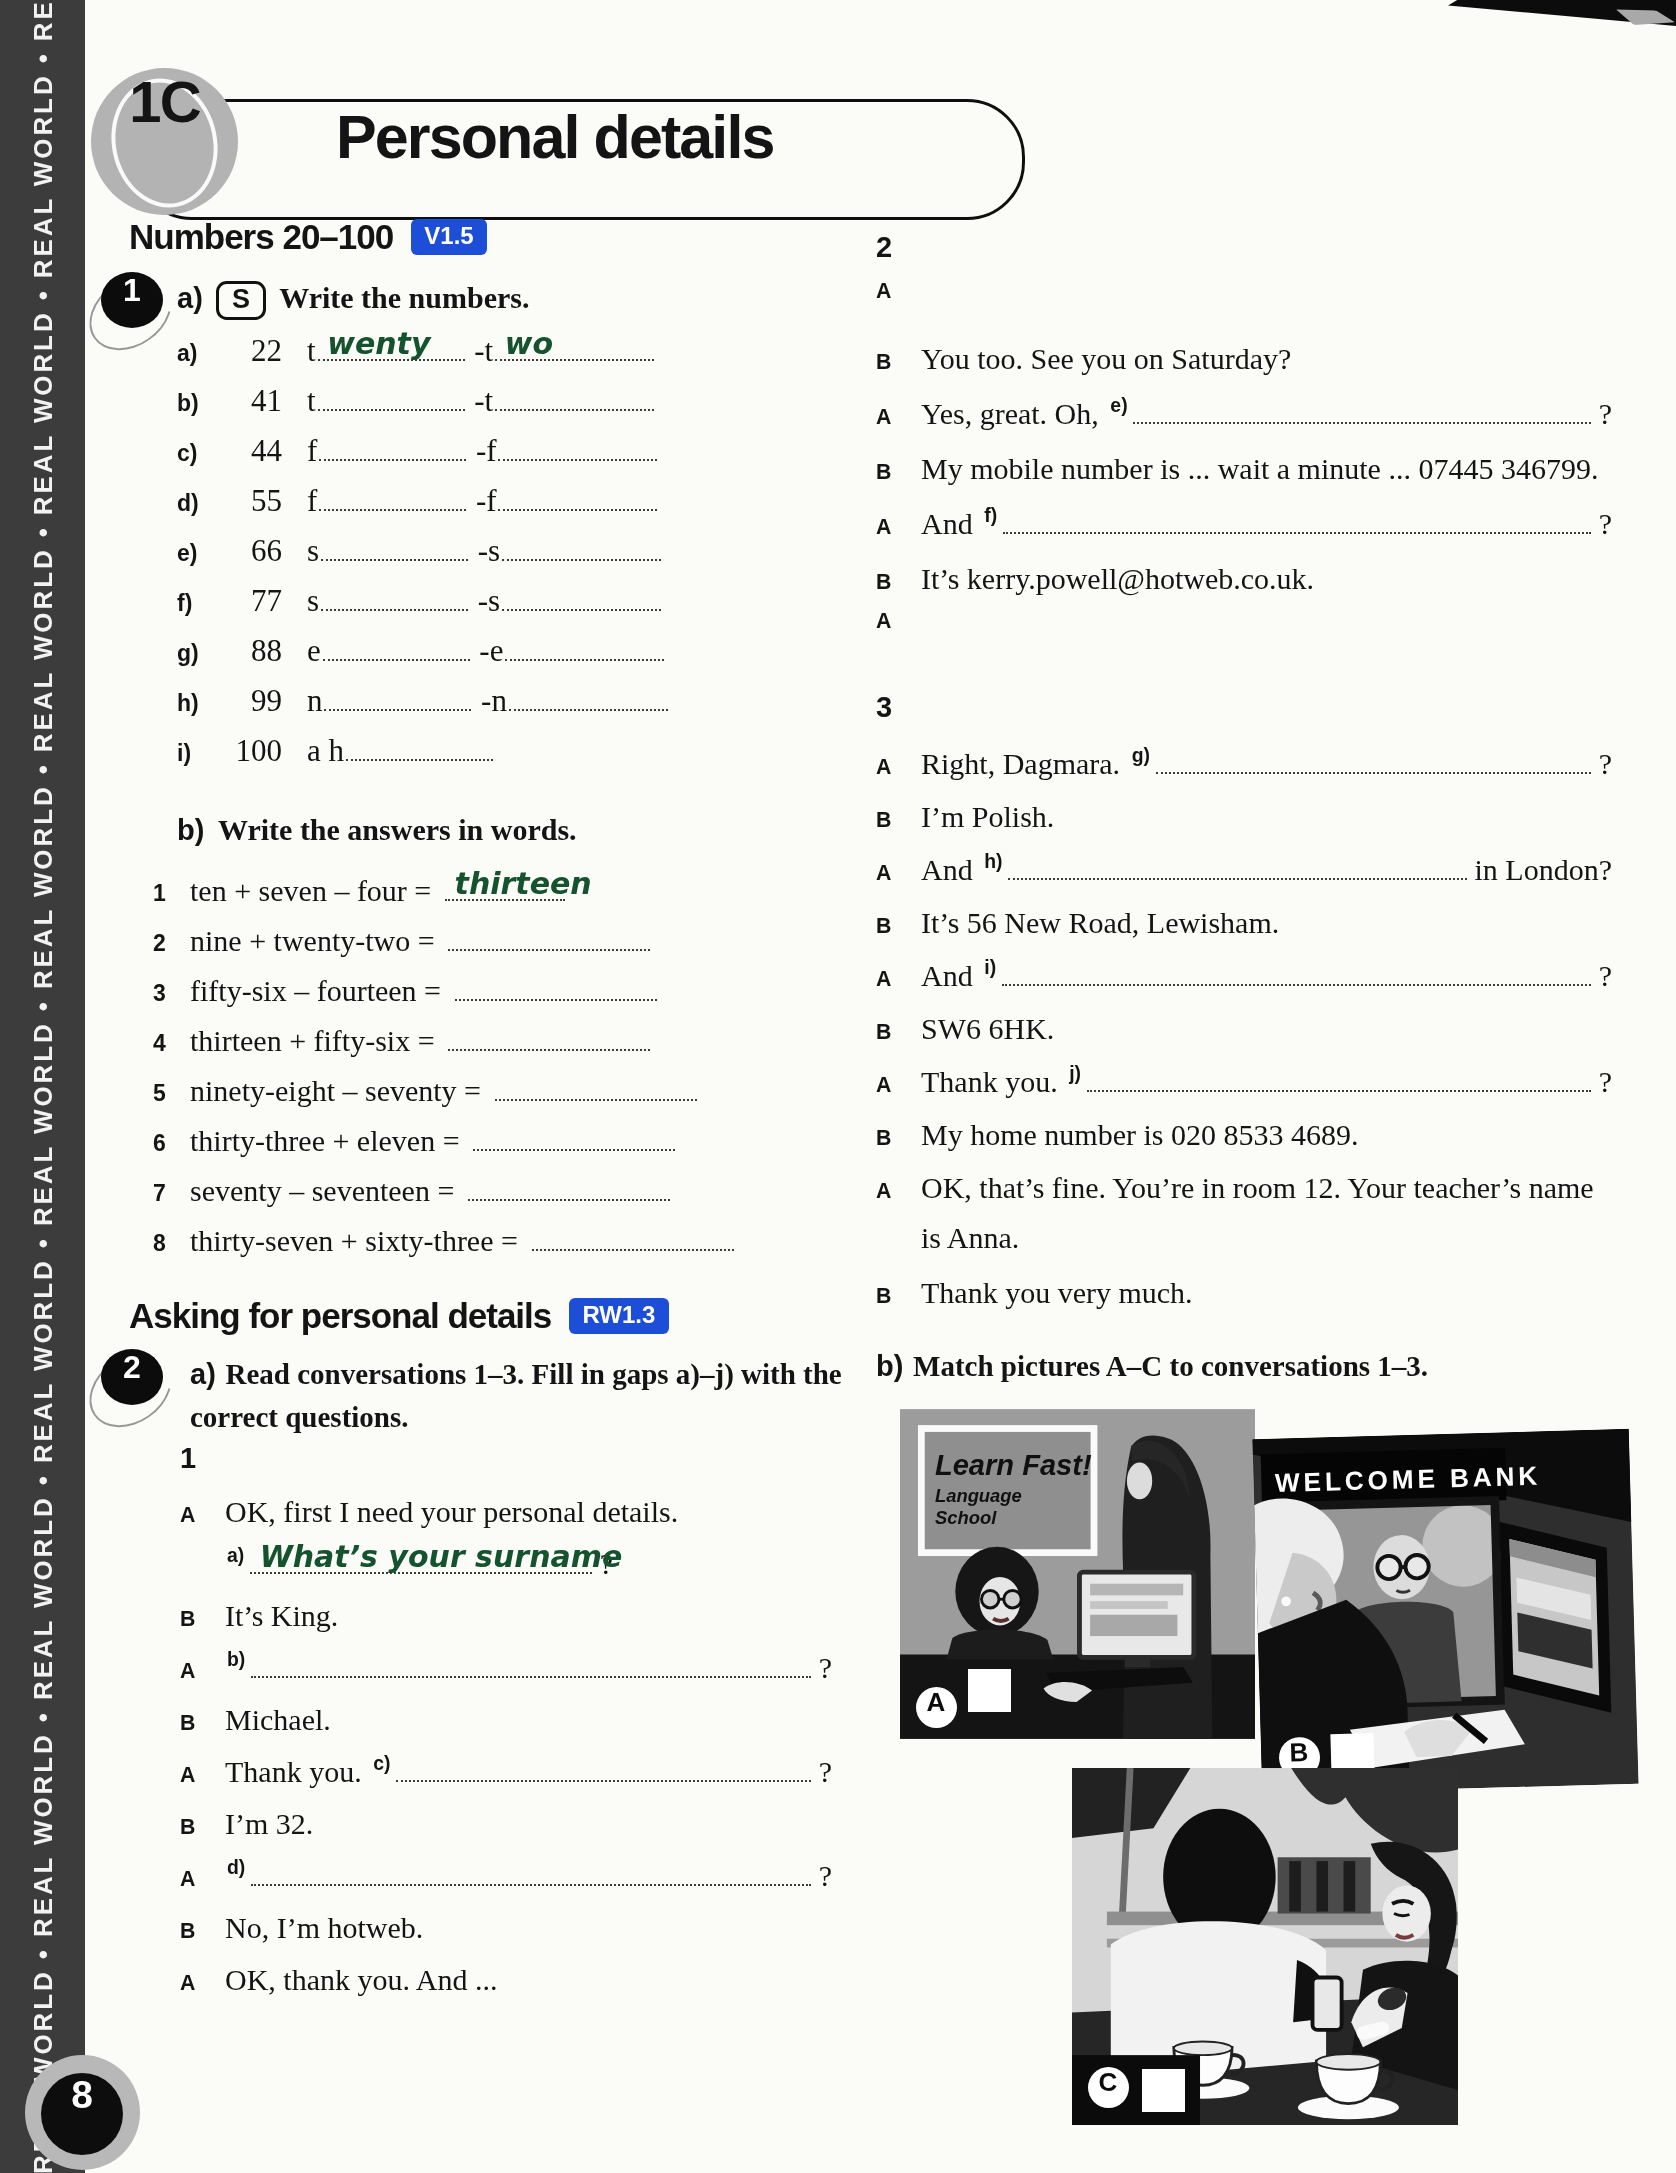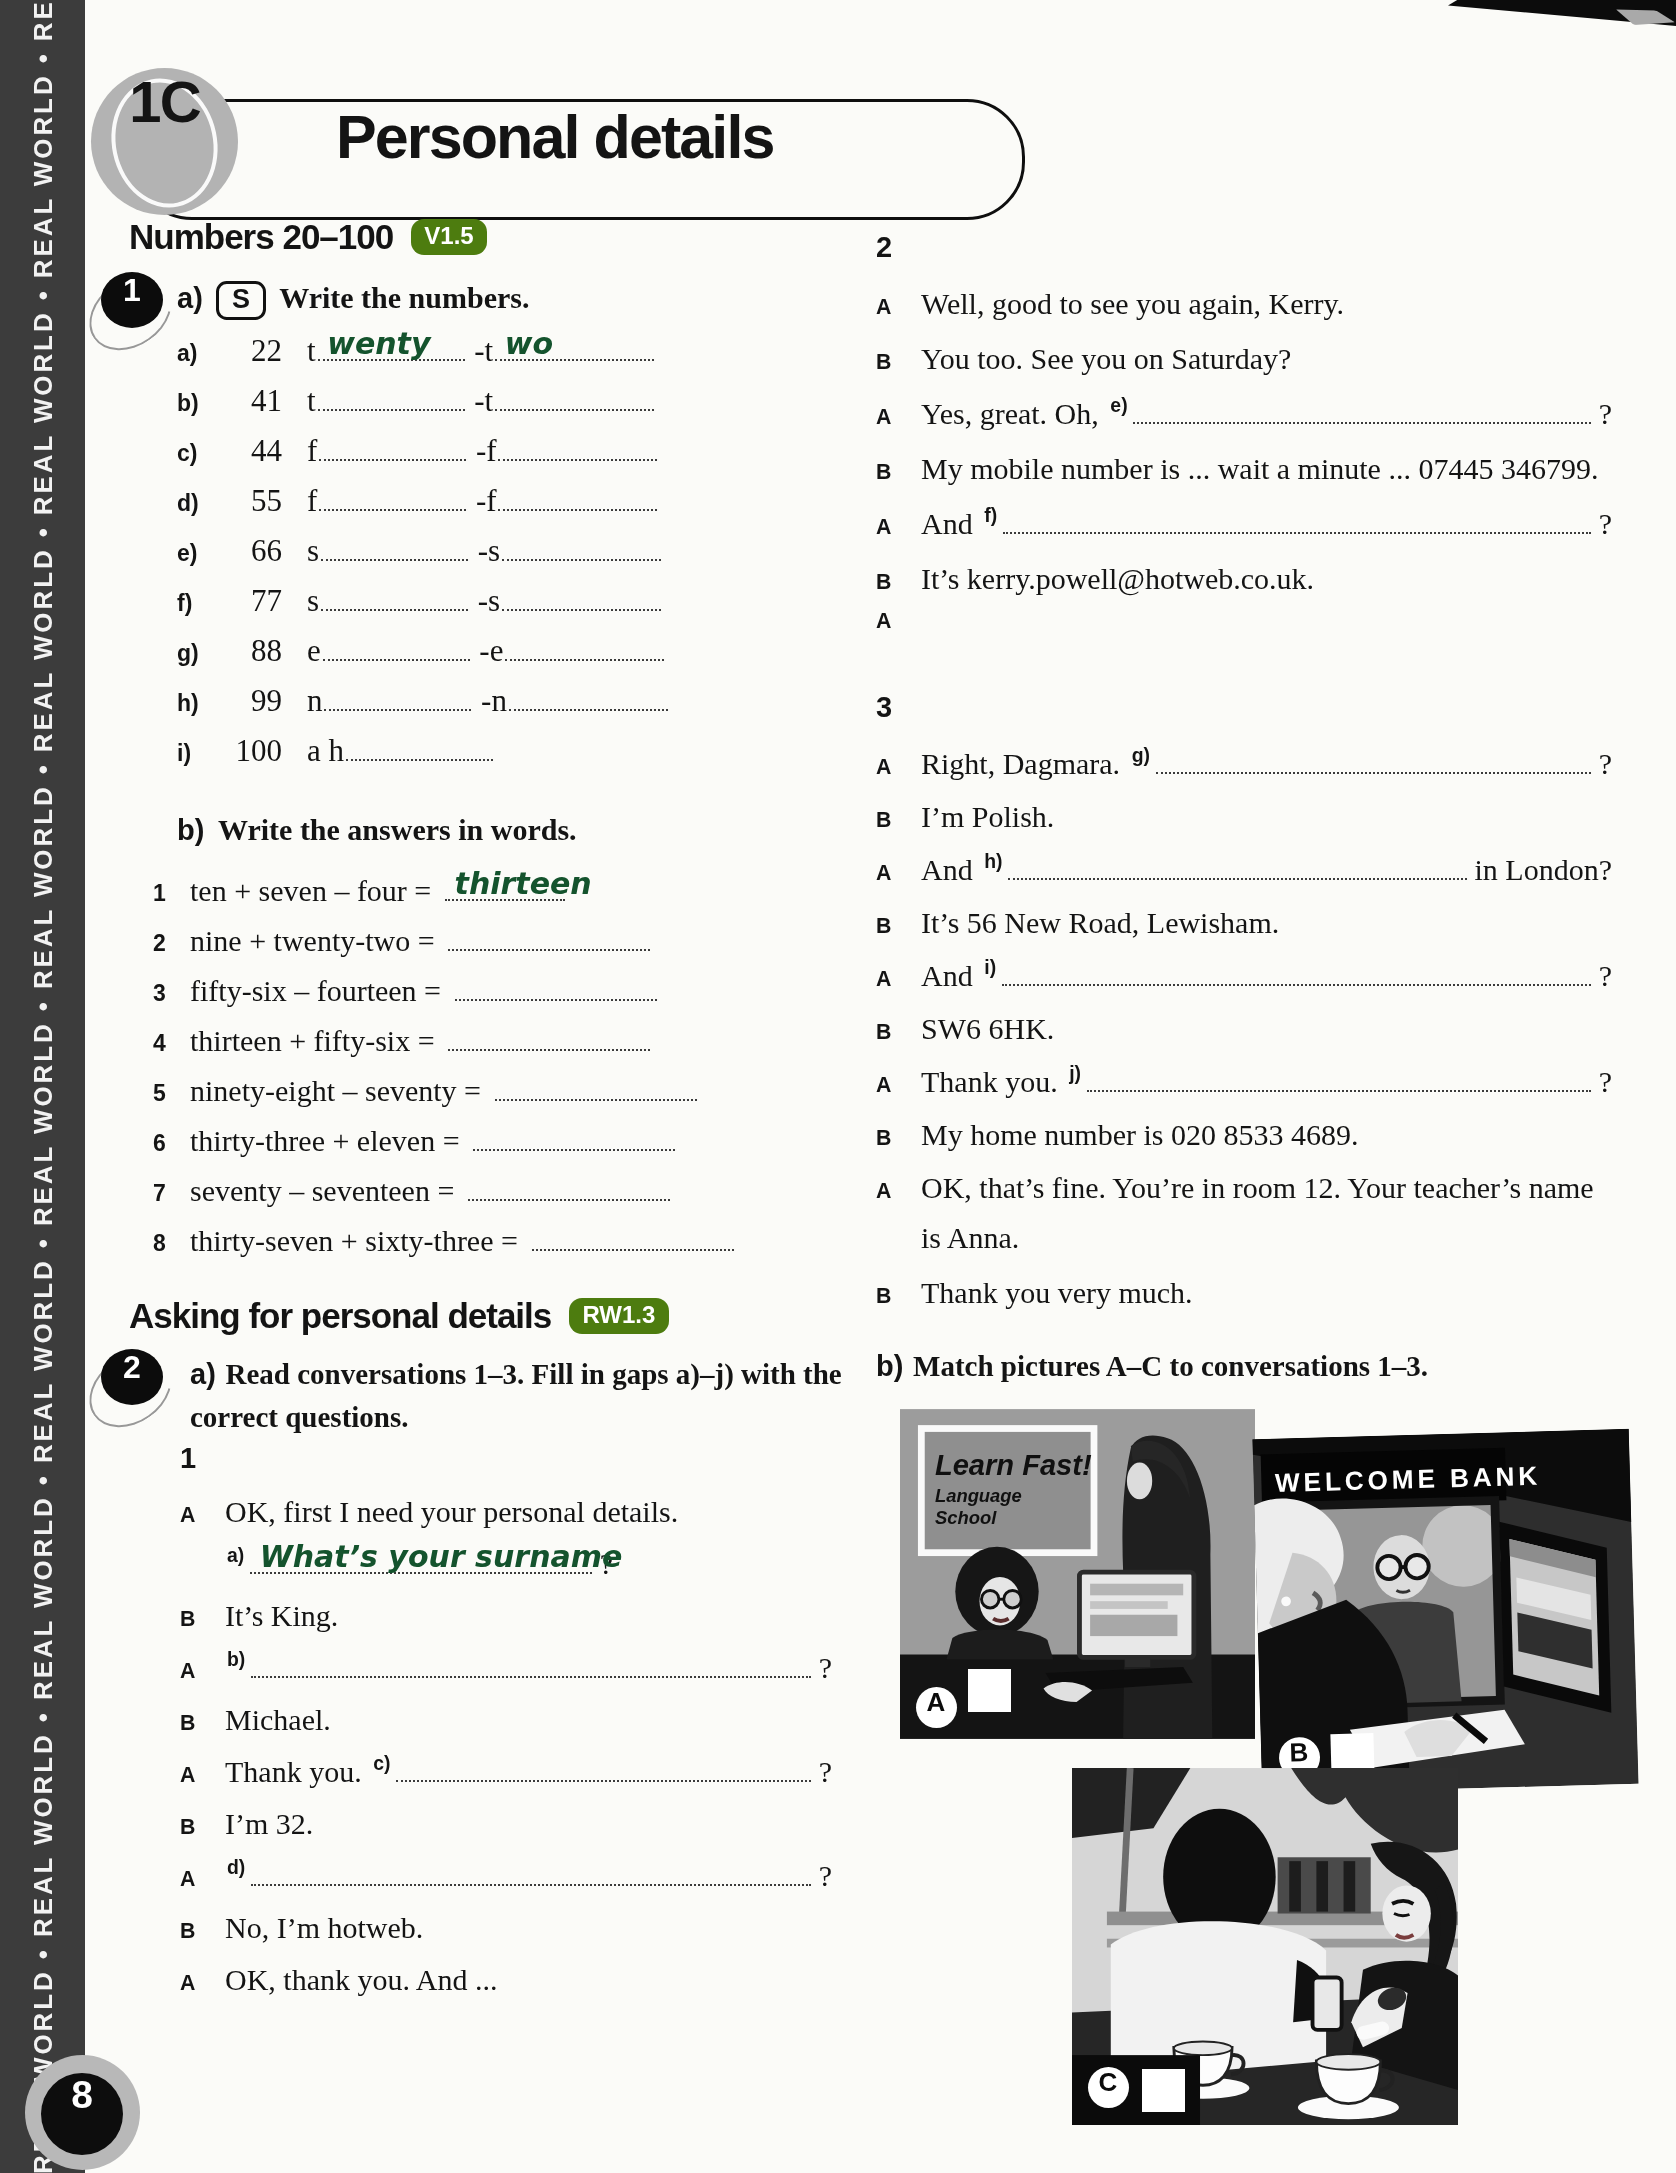--- a/index.html
+++ b/index.html
@@ -36,21 +36,21 @@
 
   .artifact-wedge { position:absolute; left:1448px; top:0; width:229px; height:45px;
                     background:#0c0c0c; clip-path:polygon(4% 0,100% 0,100% 58%,0 12%); }
   .artifact-pen { position:absolute; left:1615px; top:7.8px; width:60px; height:19.4px;
                   background:#a9a9a9; transform:rotate(14deg);
                   clip-path:polygon(0 45%,65% 0,100% 35%,35% 100%); }
 
   
   .section-head { position:absolute; display:flex; align-items:center; gap:17.5px; }
   .section-title { font:700 35px "Liberation Sans", sans-serif; letter-spacing:-1px; }
-  .ref-badge { background:#4d7c0f; color:#fff; border-radius:13px; padding:2.9px 13.6px 4.9px;
+  .ref-badge { background:#1d4ed8; color:#fff; border-radius:6px; padding:2.9px 13.6px 4.9px;
                font:700 24px "Liberation Sans", sans-serif; letter-spacing:0; }
 
   .num-badge { position:absolute; width:62px; height:56px; }
   .nb-core { position:absolute; inset:0; background:#0c0c0c; border-radius:50%;
              color:#fff; text-align:center; line-height:54px;
              font:700 32px "Liberation Sans", sans-serif; }
   .nb-ring { position:absolute; left:-15.5px; top:7.8px; width:85px; height:62px;
              border:2.9px solid #989898; border-right-color:transparent;
              border-radius:50%; transform:rotate(-35deg); }
 
@@ -345,21 +345,20 @@
     <div class="cl">
       <span class="spk">A</span>
       <span class="txt">OK, thank you. And ...</span>
     </div>
   </div>
 
   <div class="conv-title" style="left:876px; top:231px;">2</div>
   <div class="convo c2" style="left:876px; top:279px; width:736px;">
     <div class="cl">
       <span class="spk">A</span>
-      <span class="txt">Well, good to see you again, Kerry.</span>
     </div>
     <div class="cl">
       <span class="spk">B</span>
       <span class="txt">You too. See you on Saturday?</span>
     </div>
     <div class="cl">
       <span class="spk">A</span>
       <span class="txt pre">Yes, great. Oh,</span>
       <span class="sup">e)</span>
       <span class="blank grow"></span>

